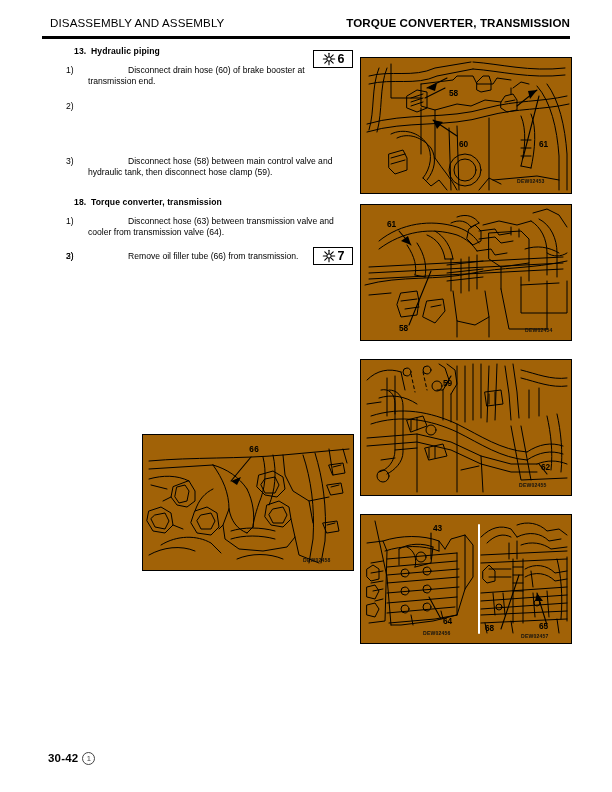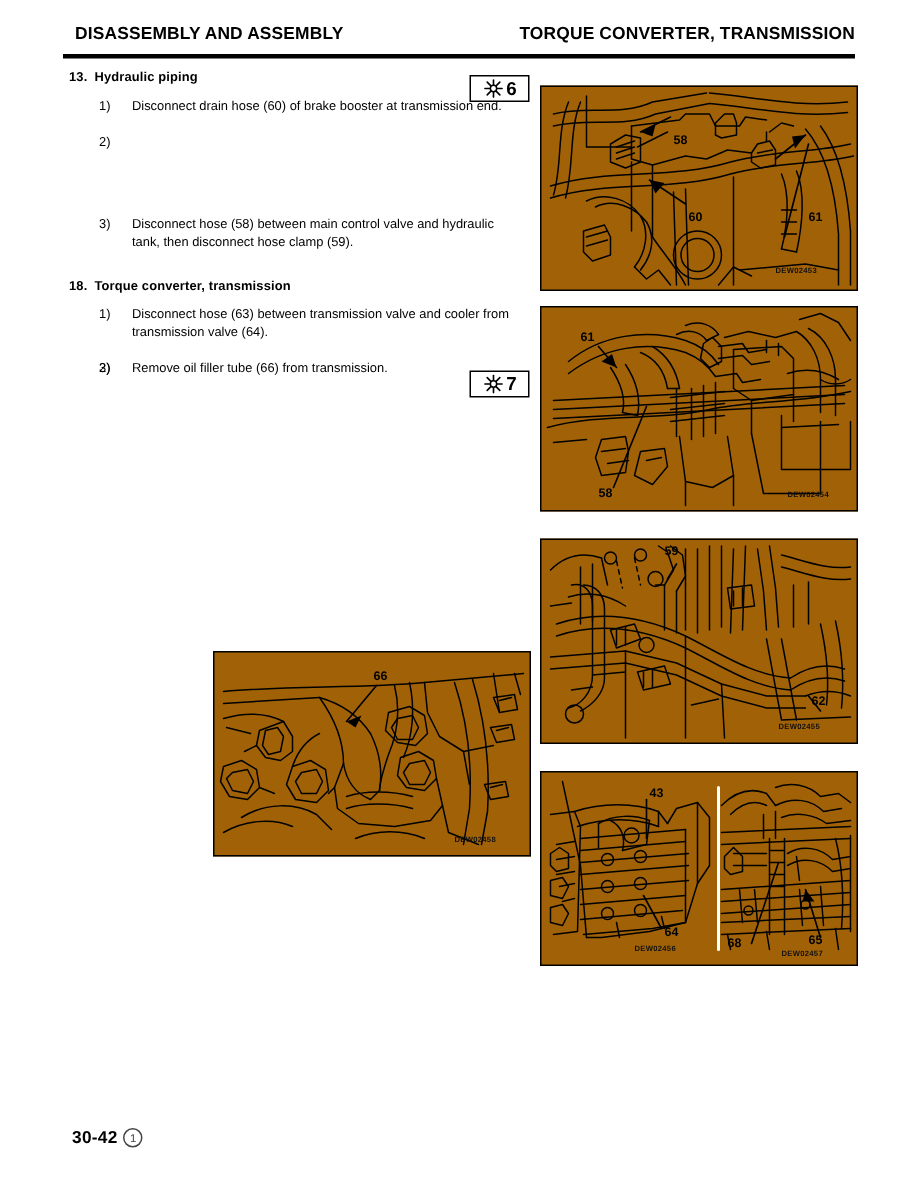--- a/index.html
+++ b/index.html
@@ -6,34 +6,34 @@
   body{
     width:612px;height:792px;position:relative;
     font-family:"Liberation Sans", sans-serif;
     color:#000;
     -webkit-font-smoothing:antialiased;
   }
   .page{position:absolute;inset:0;}
 
   
   .header{position:absolute;left:42px;top:16px;width:528px;height:22px;}
-  .header .left{position:absolute;left:8px;top:0;font-size:11.6px;font-weight:bold;letter-spacing:.1px;}
+  .header .left{position:absolute;left:8px;top:0;font-size:11.6px;font-weight:normal;letter-spacing:.1px;}
   .header .right{position:absolute;right:0;top:0;font-size:11.6px;font-weight:bold;letter-spacing:.1px;}
   .header-rule{position:absolute;left:42px;top:36px;width:528px;height:2.6px;background:#000;}
 
   
   .textcol{position:absolute;left:42px;top:46px;width:305px;}
 
   .sec{position:relative;margin-bottom:2px;}
-  .sec-head{font-size:8.6px;font-weight:bold;letter-spacing:.1px;padding-left:4px;}
+  .sec-head{font-size:8.6px;font-weight:bold;letter-spacing:.1px;padding-left:4px;margin-left:28px;}
   .sec-head .num{display:inline-block;width:17px;}
 
   .step{position:relative;padding-left:46px;margin-top:9px;font-size:8.6px;line-height:11.4px;}
   .step .lbl{position:absolute;left:24px;top:0;width:20px;text-align:left;}
-  .step .body{text-align:justify;}
+  .step .body{text-align:justify;margin-left:40px;}
   .step .body.nojust{text-align:left;}
 
   
   .badge{
     position:absolute;width:38px;height:16px;border:1.4px solid #000;
     display:flex;align-items:center;justify-content:center;background:#fff;
   }
   .badge .star{width:14px;height:14px;position:relative;margin-right:1px;}
   .badge .star svg{display:block;}
   .badge .bnum{font-size:12.5px;font-weight:bold;line-height:1;margin-left:1px;}
@@ -326,21 +326,21 @@
         <path d="M196 54 C200 72 202 92 200 112"></path>
         <path d="M34 90 L56 88"></path>
         <path d="M20 100 L34 98"></path>
         <path d="M100 110 L118 106"></path>
       </g>
       <g fill="none" stroke="#000" stroke-width="1.1" stroke-linecap="round">
         <path d="M84 26 L90 16"></path>
         <path d="M178 104 L186 114"></path>
       </g>
     </svg>
-    <div class="callout" style="left:82px;top:2px;">59</div>
+    <div class="callout" style="left:82px;top:18px;">59</div>
     <div class="callout" style="left:180px;top:102px;">62</div>
     <div class="figcode" style="left:158px;top:122px;">DEW02455</div>
   </div>
 
   <div class="fig" style="left:360px;top:514px;width:210px;height:128px;">
     <svg viewBox="0 0 210 128" preserveAspectRatio="none" aria-hidden="true">
 
       <g fill="none" stroke="#000" stroke-width="1" stroke-linecap="round" stroke-linejoin="round">
         <path d="M14 6 L26 62 L30 110"></path>
         <path d="M6 28 L22 26 L26 36 L24 106 L8 108"></path>
@@ -493,21 +493,21 @@
         <path d="M200 14 L204 28"></path>
         <path d="M166 66 L170 88"></path>
       </g>
       <g fill="none" stroke="#000" stroke-width="1.1" stroke-linecap="round">
         <path d="M108 22 L88 46"></path>
       </g>
       <g fill="#000">
         <path d="M88 46 L98 42 L94 50 Z"></path>
       </g>
     </svg>
-    <div class="callout" style="left:106px;top:10px;">66</div>
+    <div class="callout" style="left:106px;top:10px;font-family:Liberation Mono, monospace;">66</div>
     <div class="figcode" style="left:160px;top:122px;">DEW02458</div>
   </div>
 
   <div class="footer">
     <span>30-42</span><span class="circ">1</span>
   </div>
 
 </div>
 
 </body></html>

